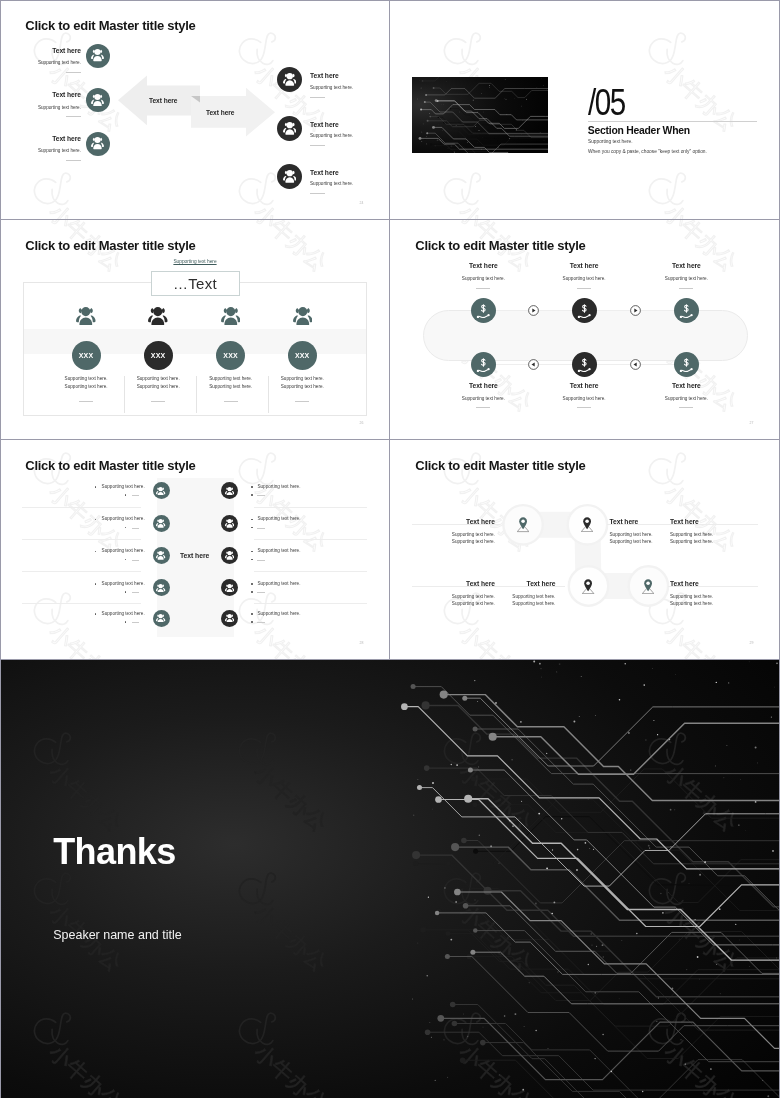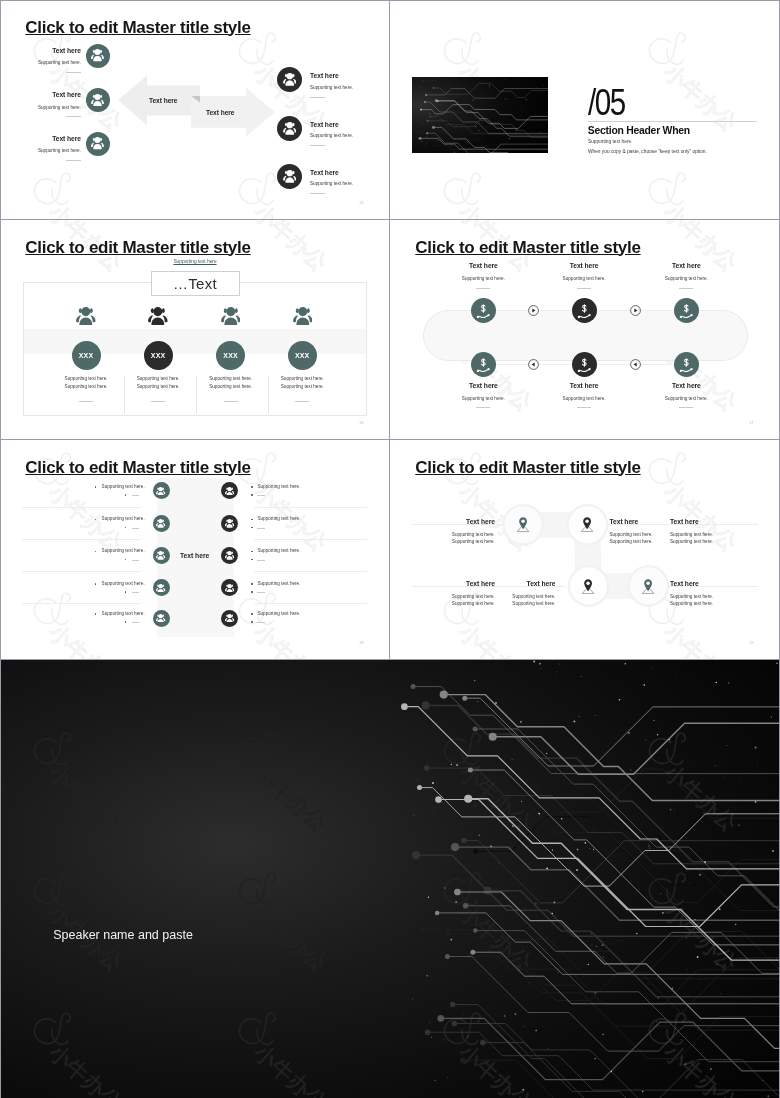--- a/index.html
+++ b/index.html
@@ -4,21 +4,21 @@
 <style>
   html,body{margin:0;padding:0;background:#fff;}
   body{width:780px;height:1098px;font-family:"Liberation Sans",sans-serif;overflow:hidden;}
   .page{position:relative;width:780px;height:1098px;background:#fff;overflow:hidden;}
   .slide{position:absolute;width:390px;height:220px;background:transparent;overflow:hidden;}
   .c0{left:0;} .c1{left:390px;}
   .r0{top:0;} .r1{top:220px;} .r2{top:440px;}
   .grp{position:absolute;left:0;top:0;width:100%;height:100%;}
   .gl{position:absolute;background:#9a9aaa;}
   .bigslide{position:absolute;left:0;top:660px;width:780px;height:438px;background:#000;overflow:hidden;}
-  .title{position:absolute;font-weight:bold;font-size:17px;color:#161616;letter-spacing:-0.28px;white-space:nowrap;text-decoration:underline;}
+  .title{position:absolute;font-weight:bold;font-size:13px;color:#161616;letter-spacing:-0.28px;white-space:nowrap;}
   .th{position:absolute;font-weight:bold;font-size:6.7px;color:#1f1f1f;white-space:nowrap;letter-spacing:-0.05px;}
   .sup{position:absolute;font-size:4.65px;color:#3a3a3a;white-space:nowrap;}
   .dash{position:absolute;background:#cacaca;height:0.8px;}
   .bul{position:absolute;width:1.4px;height:1.4px;background:#555;border-radius:50%;}
   .pnum{position:absolute;font-size:3.5px;color:#b8b8b8;}
   .circ{position:absolute;border-radius:50%;display:flex;align-items:center;justify-content:center;}
   .ico{display:block;}
   .xxx{color:#fff;font-size:7px;font-weight:bold;letter-spacing:0.2px;}
   .frame{position:absolute;left:0;top:0;width:780px;height:1098px;pointer-events:none;}
   .wmbase{position:absolute;left:0;top:0;width:780px;height:1098px;pointer-events:none;}
@@ -996,21 +996,22 @@
         <circle cx="40.2" cy="420.4" r="0.62" fill="#ffffff" opacity="0.36"></circle>
         <circle cx="80.0" cy="239.9" r="0.40" fill="#ffffff" opacity="0.44"></circle>
         <circle cx="56.3" cy="279.6" r="0.94" fill="#ffffff" opacity="0.60"></circle>
         <circle cx="333.7" cy="22.9" r="0.59" fill="#ffffff" opacity="0.48"></circle>
         <circle cx="263.4" cy="338.0" r="0.62" fill="#ffffff" opacity="0.50"></circle>
         <circle cx="340.7" cy="264.4" r="0.72" fill="#ffffff" opacity="0.60"></circle>
         <circle cx="200.3" cy="55.3" r="0.39" fill="#ffffff" opacity="0.76"></circle>
         <circle cx="139.2" cy="1.5" r="0.96" fill="#ffffff" opacity="0.66"></circle>
         <circle cx="262.6" cy="74.7" r="0.61" fill="#ffffff" opacity="0.89"></circle>
 </svg>
-<div style="position:absolute;left:53.2px;top:268px;font-size:12.5px;color:#f2f2f2">Speaker name and paste</div>
+<div style="position:absolute;left:53.2px;top:173.5px;font-size:36px;font-weight:bold;color:#fff;letter-spacing:-0.6px;line-height:1">Thanks</div>
+<div style="position:absolute;left:53.2px;top:268px;font-size:12.5px;color:#f2f2f2">Speaker name and title</div>
 </div>
 <svg class="frame" width="780" height="1098" viewBox="0 0 780 1098">
   <line x1="0.5" y1="0" x2="0.5" y2="660" stroke="#9a9aaa" stroke-width="1"></line>
   <line x1="389.5" y1="0" x2="389.5" y2="660" stroke="#9a9aaa" stroke-width="1"></line>
   <line x1="779.5" y1="0" x2="779.5" y2="660" stroke="#9a9aaa" stroke-width="1"></line>
   <line x1="0" y1="0.5" x2="780" y2="0.5" stroke="#9a9aaa" stroke-width="1"></line>
   <line x1="0" y1="219.5" x2="780" y2="219.5" stroke="#9a9aaa" stroke-width="1"></line>
   <line x1="0" y1="439.5" x2="780" y2="439.5" stroke="#9a9aaa" stroke-width="1"></line>
   <line x1="0" y1="659.5" x2="780" y2="659.5" stroke="#9a9aaa" stroke-width="1"></line>
   <line x1="0.5" y1="660" x2="0.5" y2="1098" stroke="#9a9aaa" stroke-width="1"></line>

